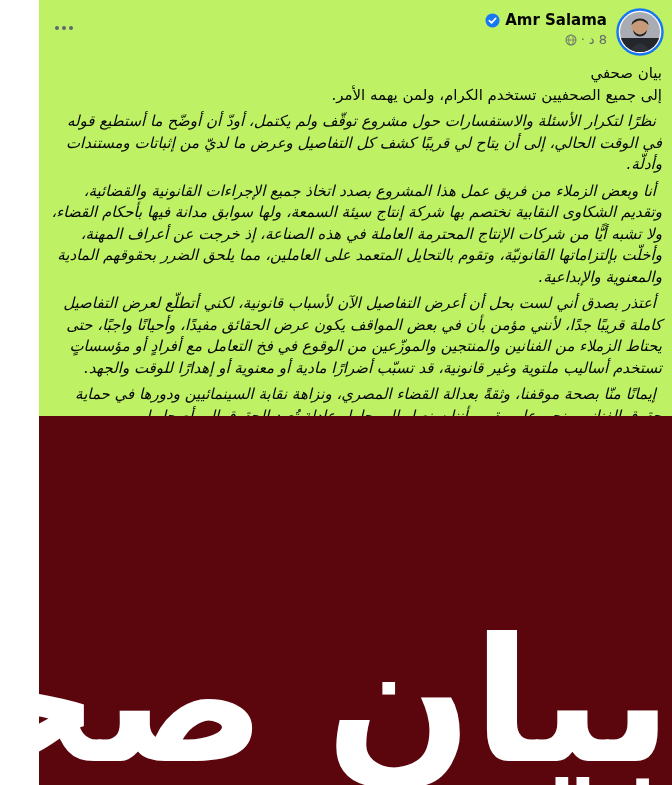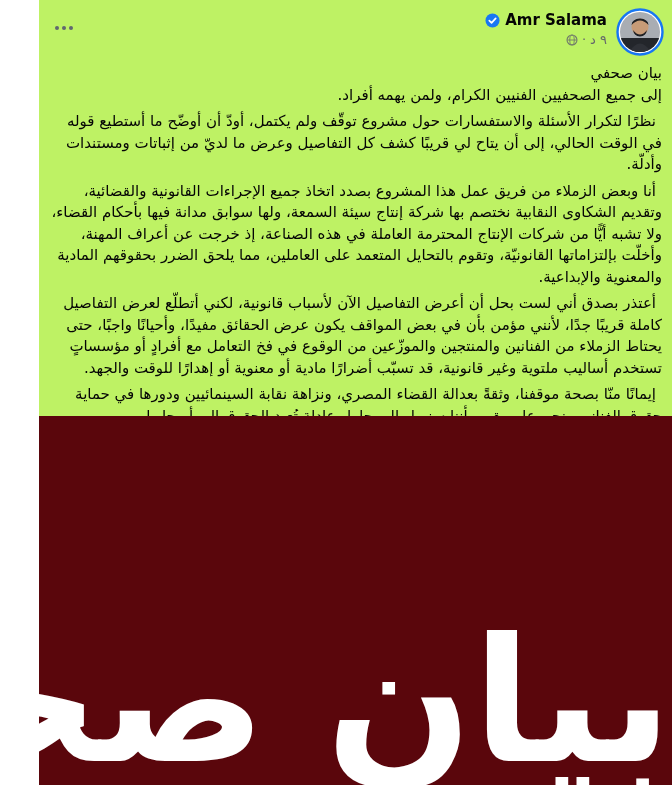--- a/index.html
+++ b/index.html
@@ -48,21 +48,21 @@
   }
 
   
   .post-text {
     direction: rtl; text-align: right;
     padding: 7px 10px 0 10px;
     color: #050505; font-size: 15px; line-height: 21.5px;
   }
   .post-text p { margin: 0 0 5px 0; }
   .post-text p.no-gap { margin-bottom: 0; }
-  .post-text p.indent { text-indent: 6px; }
+  .post-text p.indent { text-indent: 6px; font-style: italic; }
 
   
   .post-image {
     position: absolute; left: 0; right: 0; bottom: 0;
     height: 369px; overflow: hidden; cursor: pointer;
   }
   .image-caption {
     position: absolute; top: 200px; left: 0; right: 0;
     text-align: center; white-space: nowrap;
     color: #ffffff; font-weight: bold;
@@ -87,21 +87,21 @@
 
     <div class="author-block">
       <div class="author-row">
         <a href="#" class="author-name">Amr Salama</a>
         <svg class="verified" viewBox="0 0 16 16">
           <circle cx="8" cy="8" r="7.5" fill="#1877f2"></circle>
           <path d="M4.6 8.2 L7 10.6 L11.4 5.8" fill="none" stroke="#ffffff" stroke-width="1.8" stroke-linecap="round" stroke-linejoin="round"></path>
         </svg>
       </div>
       <div class="meta-row">
-        <a href="#">٩ د</a>
+        <a href="#">8 د</a>
         <span>·</span>
         <svg class="globe" viewBox="0 0 16 16">
           <circle cx="8" cy="8" r="6.6" fill="none" stroke="#65676b" stroke-width="1.5"></circle>
           <ellipse cx="8" cy="8" rx="3" ry="6.6" fill="none" stroke="#65676b" stroke-width="1.2"></ellipse>
           <line x1="1.6" y1="8" x2="14.4" y2="8" stroke="#65676b" stroke-width="1.2"></line>
         </svg>
       </div>
     </div>
 
     <div class="avatar-wrap">
@@ -120,21 +120,21 @@
           <path d="M15.5 17 Q24 8 32.5 17 Q32 11 24 10.5 Q16 11 15.5 17 Z" fill="#1d1f23"></path>
           <path d="M17 22 Q24 31 31 22 Q30 28 24 28.5 Q18 28 17 22 Z" fill="#1d1f23"></path>
           <circle cx="28.5" cy="18.5" r="3.2" fill="none" stroke="#c79b77" stroke-width="0"></circle>
         </g>
       </svg>
     </div>
   </div>
 
   <div class="post-text">
     <p class="no-gap">بيان صحفي</p>
-    <p>إلى جميع الصحفيين الفنيين الكرام، ولمن يهمه أفراد.</p>
+    <p>إلى جميع الصحفيين تستخدم الكرام، ولمن يهمه الأمر.</p>
     <p class="indent">نظرًا لتكرار الأسئلة والاستفسارات حول مشروع توقّف ولم يكتمل، أودّ أن أوضّح ما أستطيع قوله في الوقت الحالي، إلى أن يتاح لي قريبًا كشف كل التفاصيل وعرض ما لديّ من إثباتات ومستندات وأدلّة.</p>
     <p class="indent">أنا وبعض الزملاء من فريق عمل هذا المشروع بصدد اتخاذ جميع الإجراءات القانونية والقضائية، وتقديم الشكاوى النقابية نختصم بها شركة إنتاج سيئة السمعة، ولها سوابق مدانة فيها بأحكام القضاء، ولا تشبه أيًّا من شركات الإنتاج المحترمة العاملة في هذه الصناعة، إذ خرجت عن أعراف المهنة، وأخلّت بإلتزاماتها القانونيّة، وتقوم بالتحايل المتعمد على العاملين، مما يلحق الضرر بحقوقهم المادية والمعنوية والإبداعية.</p>
     <p class="indent">أعتذر بصدق أني لست بحل أن أعرض التفاصيل الآن لأسباب قانونية، لكني أتطلّع لعرض التفاصيل كاملة قريبًا جدًا، لأنني مؤمن بأن في بعض المواقف يكون عرض الحقائق مفيدًا، وأحيانًا واجبًا، حتى يحتاط الزملاء من الفنانين والمنتجين والموزّعين من الوقوع في فخ التعامل مع أفرادٍ أو مؤسساتٍ تستخدم أساليب ملتوية وغير قانونية، قد تسبّب أضرارًا مادية أو معنوية أو إهدارًا للوقت والجهد.</p>
     <p class="indent">إيمانًا منّا بصحة موقفنا، وثقةً بعدالة القضاء المصري، ونزاهة نقابة السينمائيين ودورها في حماية حقوق الفنانين، نحن على يقين بأننا سنصل إلى حلولٍ عادلة تُعيد الحقوق إلى أصحابها.</p>
     <p>شكرا والإبداعية.</p>
   </div>
 
   <div class="post-image" style="background: rgb(90, 6, 12);">
     <div class="image-caption" style="color: rgb(255, 255, 255);">بيان صحفي</div>
   </div>

